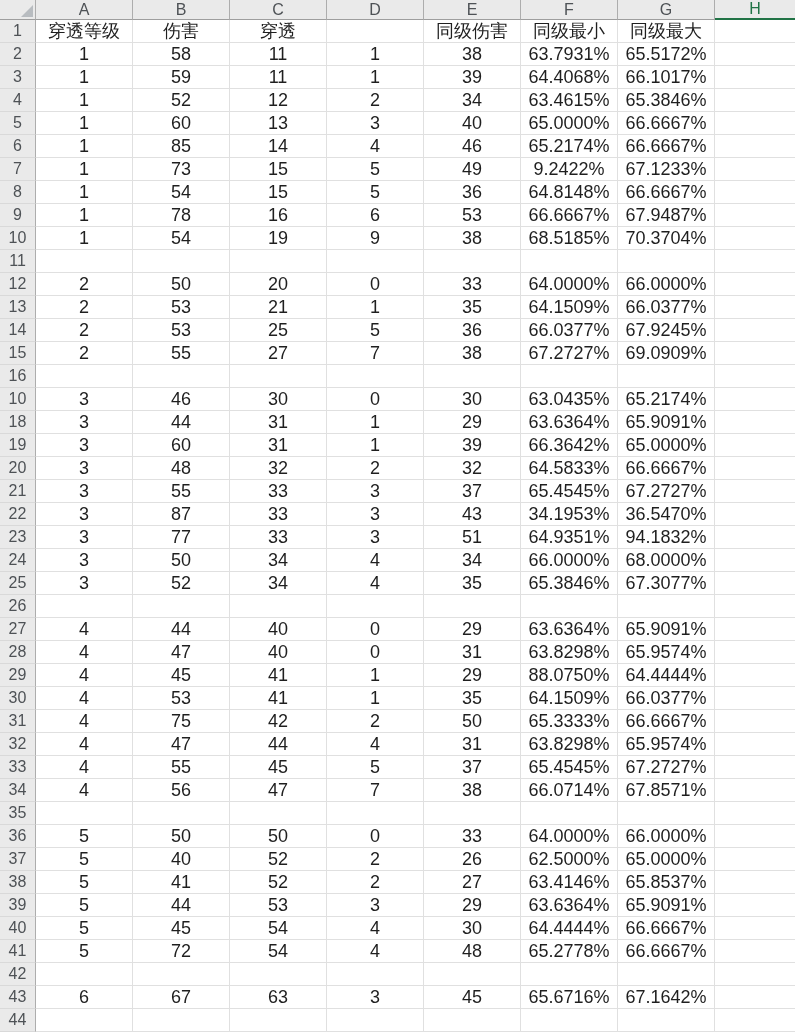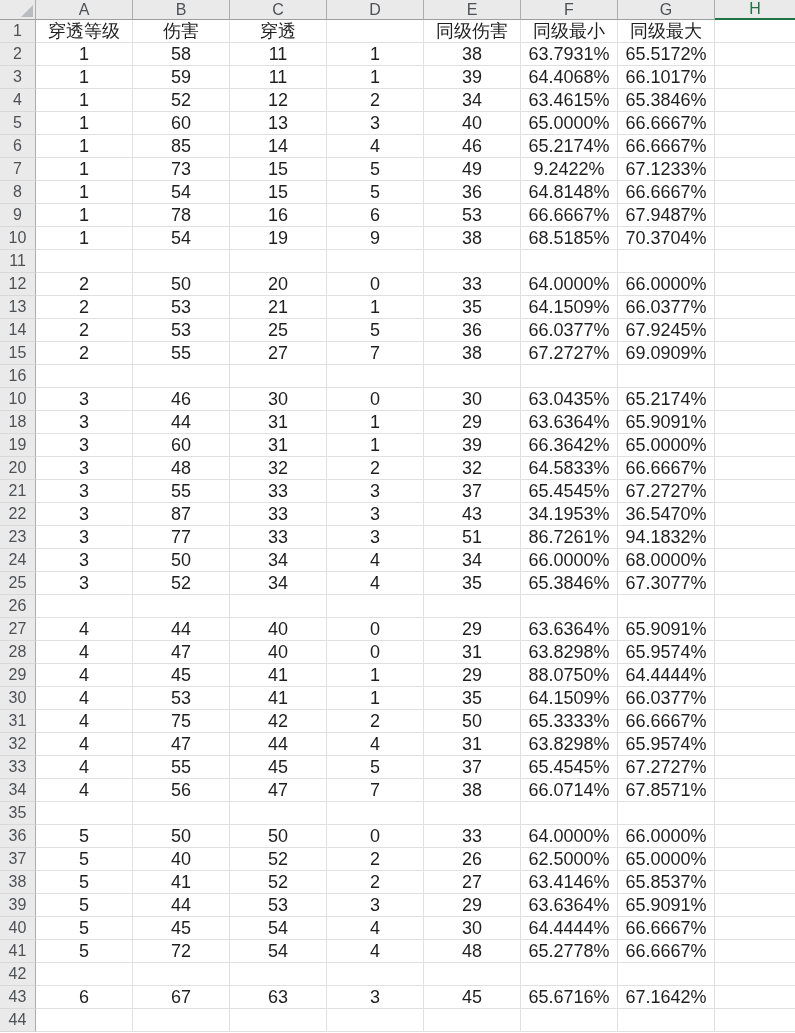--- a/index.html
+++ b/index.html
@@ -335,21 +335,21 @@
         <div class="cell">36.5470%</div>
         <div class="cell col-H"></div>
       </div>
       <div class="row">
         <div class="row-header">23</div>
         <div class="cell">3</div>
         <div class="cell">77</div>
         <div class="cell">33</div>
         <div class="cell">3</div>
         <div class="cell">51</div>
-        <div class="cell">86.7261%</div>
+        <div class="cell">64.9351%</div>
         <div class="cell">94.1832%</div>
         <div class="cell col-H"></div>
       </div>
       <div class="row">
         <div class="row-header">24</div>
         <div class="cell">3</div>
         <div class="cell">50</div>
         <div class="cell">34</div>
         <div class="cell">4</div>
         <div class="cell">34</div>

